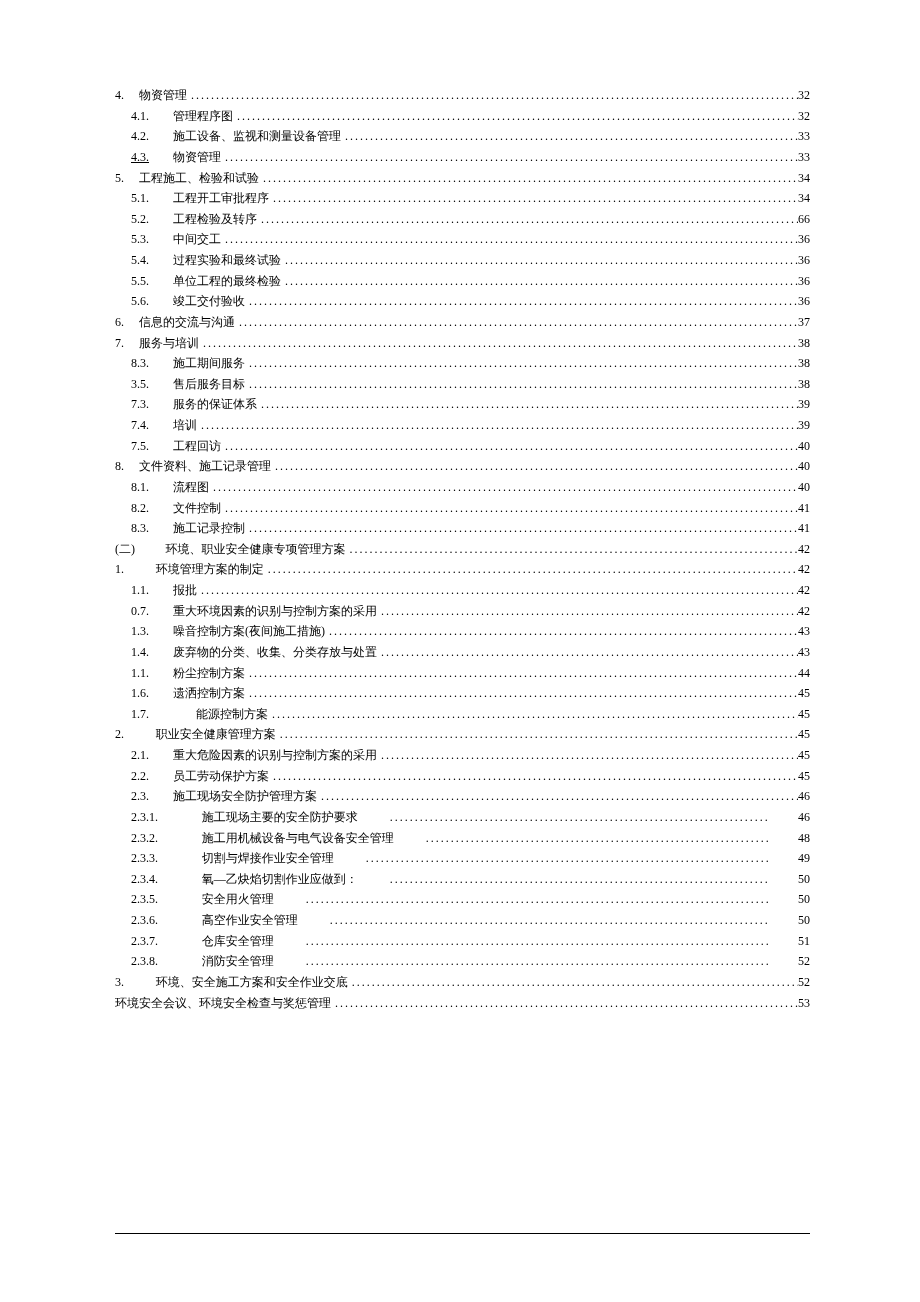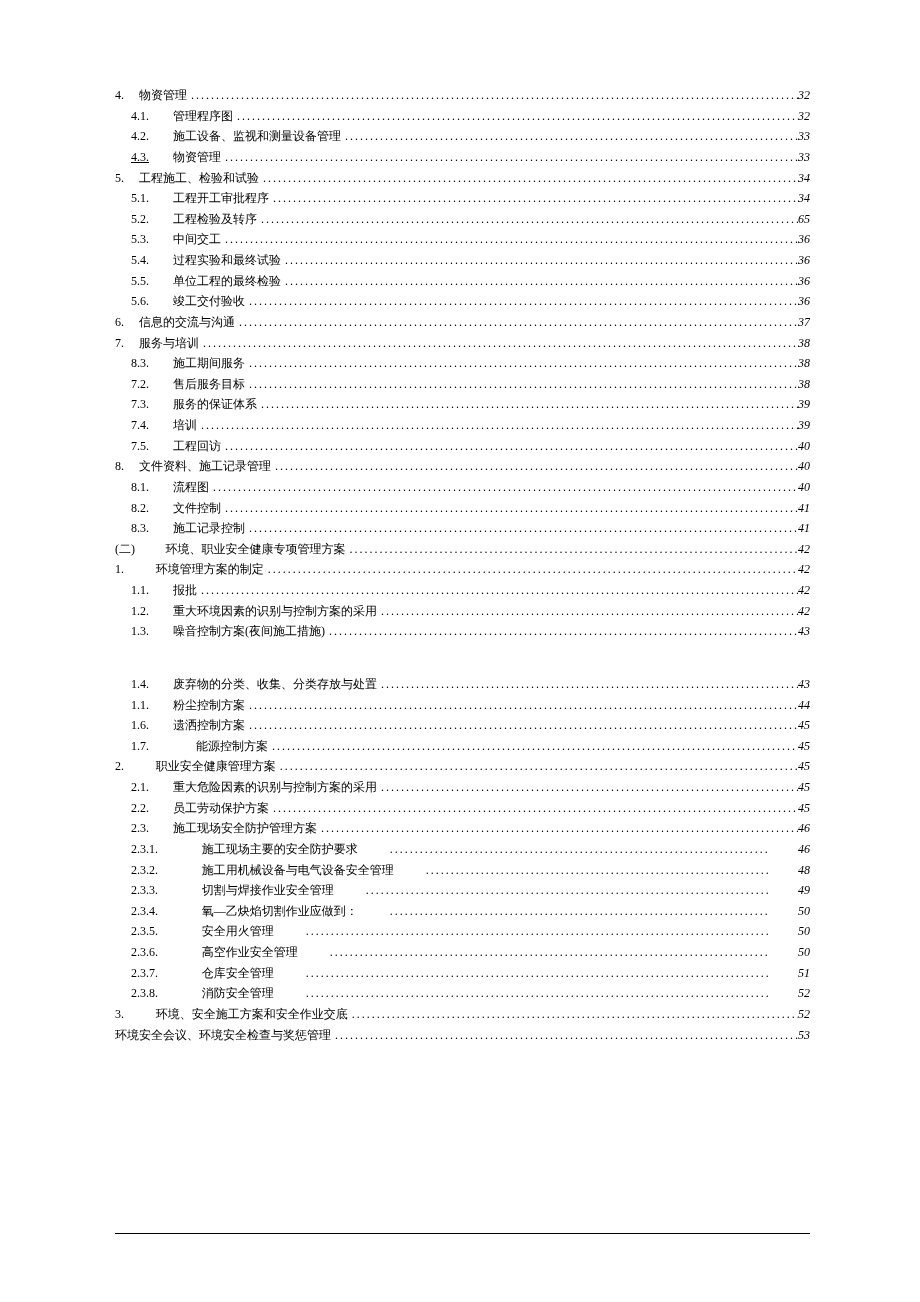--- a/index.html
+++ b/index.html
@@ -34,21 +34,20 @@
       overflow: hidden;
       font-family: "SimSun", serif;
       letter-spacing: 2px;
       padding: 0 4px;
     }
     .toc-dots::before {
       content: "............................................................................................................................................................................";
     }
     .toc-page {
       flex: 0 0 auto;
-      font-style: italic;
     }
     .indent-0 { padding-left: 0; }
     .indent-1 { padding-left: 16px; }
     .indent-2 { padding-left: 16px; gap: 28px; }
     .num {
       display: inline-block;
     }
     .bottom-rule {
       position: absolute;
       left: 115px;
@@ -87,21 +86,21 @@
       <span class="toc-page">34</span>
     </div>
     <div class="toc-row indent-1">
       <span class="toc-label"><span class="num" style="min-width: 3.2em;">5.1.</span><span style="margin-left: 0.3em;">工程开工审批程序</span></span>
       <span class="toc-dots"></span>
       <span class="toc-page">34</span>
     </div>
     <div class="toc-row indent-1">
       <span class="toc-label"><span class="num" style="min-width: 3.2em;">5.2.</span><span style="margin-left: 0.3em;">工程检验及转序</span></span>
       <span class="toc-dots"></span>
-      <span class="toc-page">65</span>
+      <span class="toc-page">66</span>
     </div>
     <div class="toc-row indent-1">
       <span class="toc-label"><span class="num" style="min-width: 3.2em;">5.3.</span><span style="margin-left: 0.3em;">中间交工</span></span>
       <span class="toc-dots"></span>
       <span class="toc-page">36</span>
     </div>
     <div class="toc-row indent-1">
       <span class="toc-label"><span class="num" style="min-width: 3.2em;">5.4.</span><span style="margin-left: 0.3em;">过程实验和最终试验</span></span>
       <span class="toc-dots"></span>
       <span class="toc-page">36</span>
@@ -125,21 +124,21 @@
       <span class="toc-label"><span class="num" style="min-width: 2em;">7.</span><span>服务与培训</span></span>
       <span class="toc-dots"></span>
       <span class="toc-page">38</span>
     </div>
     <div class="toc-row indent-1">
       <span class="toc-label"><span class="num" style="min-width: 3.2em;">8.3.</span><span style="margin-left: 0.3em;">施工期间服务</span></span>
       <span class="toc-dots"></span>
       <span class="toc-page">38</span>
     </div>
     <div class="toc-row indent-1">
-      <span class="toc-label"><span class="num" style="min-width: 3.2em;">7.2.</span><span style="margin-left: 0.3em;">售后服务目标</span></span>
+      <span class="toc-label"><span class="num" style="min-width: 3.2em;">3.5.</span><span style="margin-left: 0.3em;">售后服务目标</span></span>
       <span class="toc-dots"></span>
       <span class="toc-page">38</span>
     </div>
     <div class="toc-row indent-1">
       <span class="toc-label"><span class="num" style="min-width: 3.2em;">7.3.</span><span style="margin-left: 0.3em;">服务的保证体系</span></span>
       <span class="toc-dots"></span>
       <span class="toc-page">39</span>
     </div>
     <div class="toc-row indent-1">
       <span class="toc-label"><span class="num" style="min-width: 3.2em;">7.4.</span><span style="margin-left: 0.3em;">培训</span></span>
@@ -180,31 +179,31 @@
       <span class="toc-label"><span class="num" style="min-width: 3.4em;">1.</span><span>环境管理方案的制定</span></span>
       <span class="toc-dots"></span>
       <span class="toc-page">42</span>
     </div>
     <div class="toc-row indent-1">
       <span class="toc-label"><span class="num" style="min-width: 3.2em;">1.1.</span><span style="margin-left: 0.3em;">报批</span></span>
       <span class="toc-dots"></span>
       <span class="toc-page">42</span>
     </div>
     <div class="toc-row indent-1">
-      <span class="toc-label"><span class="num" style="min-width: 3.2em;">1.2.</span><span style="margin-left: 0.3em;">重大环境因素的识别与控制方案的采用</span></span>
+      <span class="toc-label"><span class="num" style="min-width: 3.2em;">0.7.</span><span style="margin-left: 0.3em;">重大环境因素的识别与控制方案的采用</span></span>
       <span class="toc-dots"></span>
       <span class="toc-page">42</span>
     </div>
     <div class="toc-row indent-1">
       <span class="toc-label"><span class="num" style="min-width: 3.2em;">1.3.</span><span style="margin-left: 0.3em;">噪音控制方案(夜间施工措施)</span></span>
       <span class="toc-dots"></span>
       <span class="toc-page">43</span>
     </div>
     <div class="toc-row indent-1">
-      <span class="toc-label"><span class="num" style="min-width: 3.2em; margin-top: 32px;">1.4.</span><span style="margin-left: 0.3em;">废弃物的分类、收集、分类存放与处置</span></span>
+      <span class="toc-label"><span class="num" style="min-width: 3.2em;">1.4.</span><span style="margin-left: 0.3em;">废弃物的分类、收集、分类存放与处置</span></span>
       <span class="toc-dots"></span>
       <span class="toc-page">43</span>
     </div>
     <div class="toc-row indent-1">
       <span class="toc-label"><span class="num" style="min-width: 3.2em;">1.1.</span><span style="margin-left: 0.3em;">粉尘控制方案</span></span>
       <span class="toc-dots"></span>
       <span class="toc-page">44</span>
     </div>
     <div class="toc-row indent-1">
       <span class="toc-label"><span class="num" style="min-width: 3.2em;">1.6.</span><span style="margin-left: 0.3em;">遗洒控制方案</span></span>

